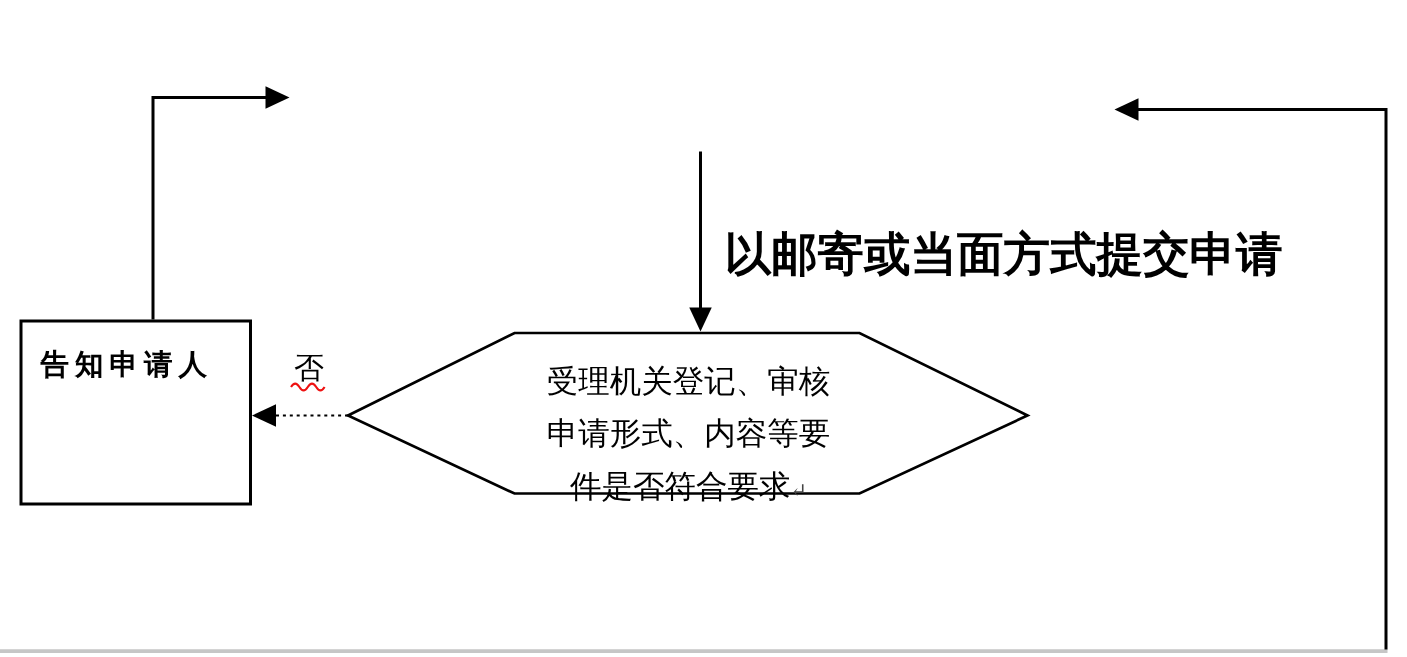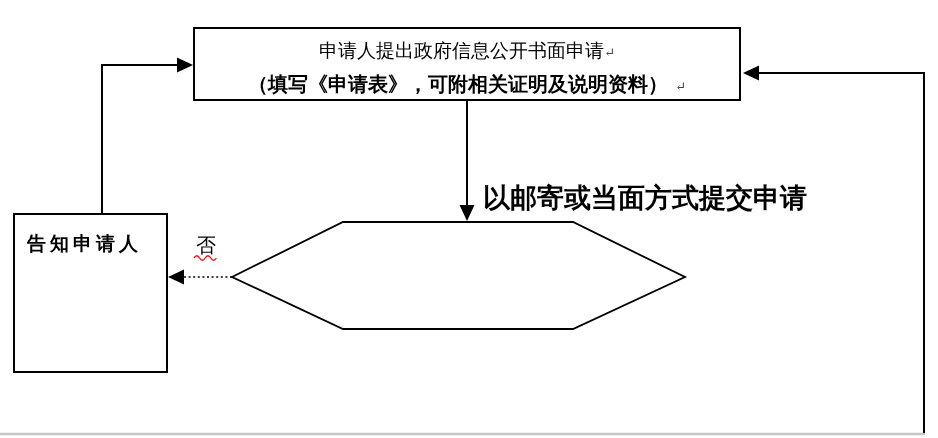--- a/index.html
+++ b/index.html
@@ -36,31 +36,31 @@
     white-space: nowrap;
   }
   .apply-line2 {
     font-size: 20px;
     line-height: 32px;
     font-weight: bold;
     white-space: nowrap;
   }
   #correct-box {
     left: 13px; top: 213px;
-    width: 155px; height: 160px;
+    width: 155px; height: 124px;
     padding: 12px 0 0 12px;
     font-size: 19px;
     font-weight: bold;
     line-height: 33px;
     letter-spacing: 4px;
   }
   #submit-label {
     position: absolute;
-    left: 483px; top: 180px;
-    font-size: 27px;
+    left: 483px; top: 149px;
+    font-size: 31px;
     font-weight: bold;
     white-space: nowrap;
   }
   #hex-text {
     position: absolute;
     left: 333px; top: 237px;
     width: 252px;
     text-align: center;
     font-size: 21px;
     line-height: 35px;
@@ -99,27 +99,28 @@
 
     <line x1="232" y1="277" x2="184" y2="277" stroke-width="1.4" fill="none" stroke-dasharray="2 2.6" stroke="#000000"></line>
     <polygon points="168,277 184,269.5 184,284.5" stroke="none" fill="#000000"></polygon>
 
     <polyline points="758,73 924,73 924,433" fill="none" stroke-width="2" stroke="#000000"></polyline>
     <polygon points="743,73 759,65.5 759,80.5" stroke="none" fill="#000000"></polygon>
 
     <path d="M194 258 q2.8 -4.5 5.6 0 t5.6 0 t5.6 0 t5.6 0" fill="none" stroke-width="1.4" stroke="#ee1111"></path>
   </svg>
 
-  <div class="node-box" id="apply-box">
-    <div class="apply-line1"><span>申请人提出政府信息公开书面申请</span><span class="pmark">↵</span></div>
-    <div class="apply-line2"><span>（填写《申请表》，可附相关证明及说明资料）</span> <span class="pmark">↵</span></div>
-  </div>
 
   <div id="submit-label">以邮寄或当面方式提交申请</div>
 
+  <div id="hex-text">
+    <div>受理机关登记、审核</div>
+    <div>申请形式、内容等要</div>
+    <div><span>件是否符合要求</span><span class="pmark">↵</span></div>
+  </div>
 
   <div class="node-box" id="correct-box">
     <div>告知申请人</div>
   </div>
 
   <div id="no-label">否</div>
 
 </div>
 
 </body></html>

